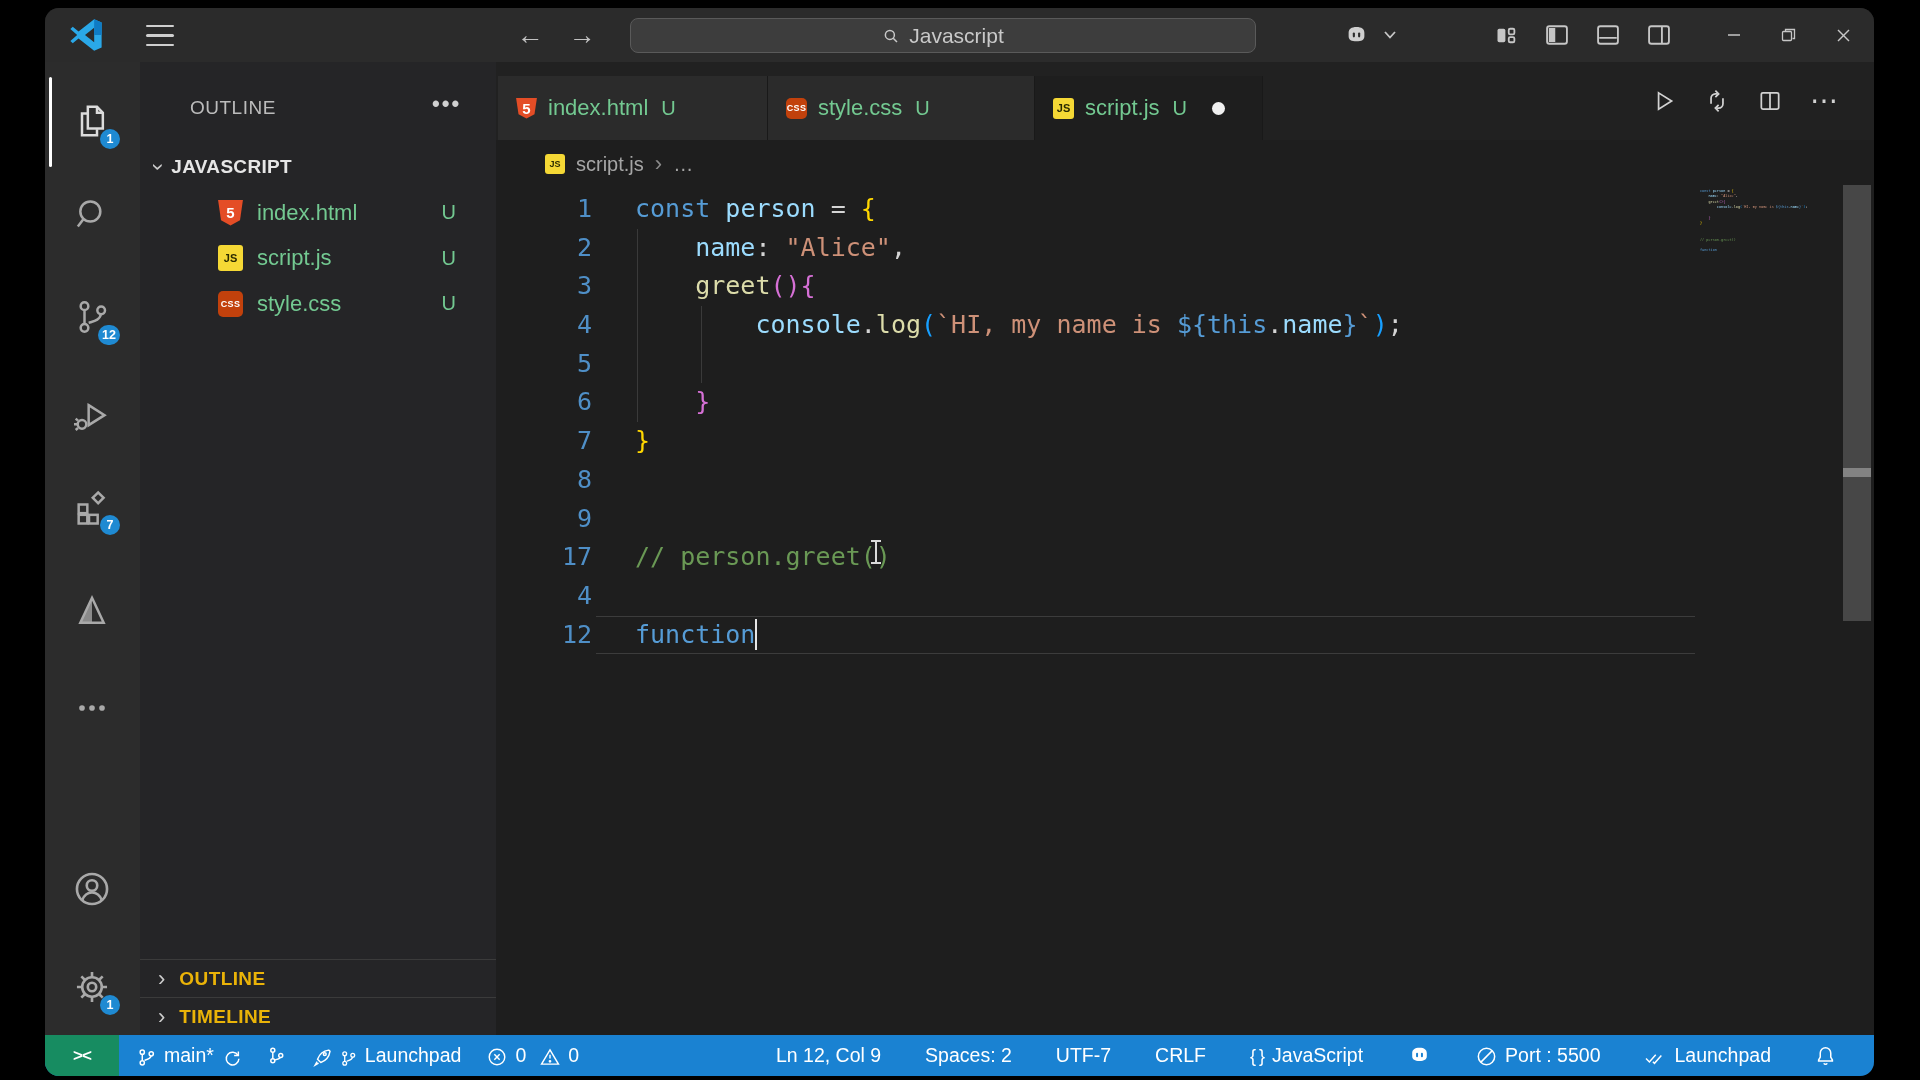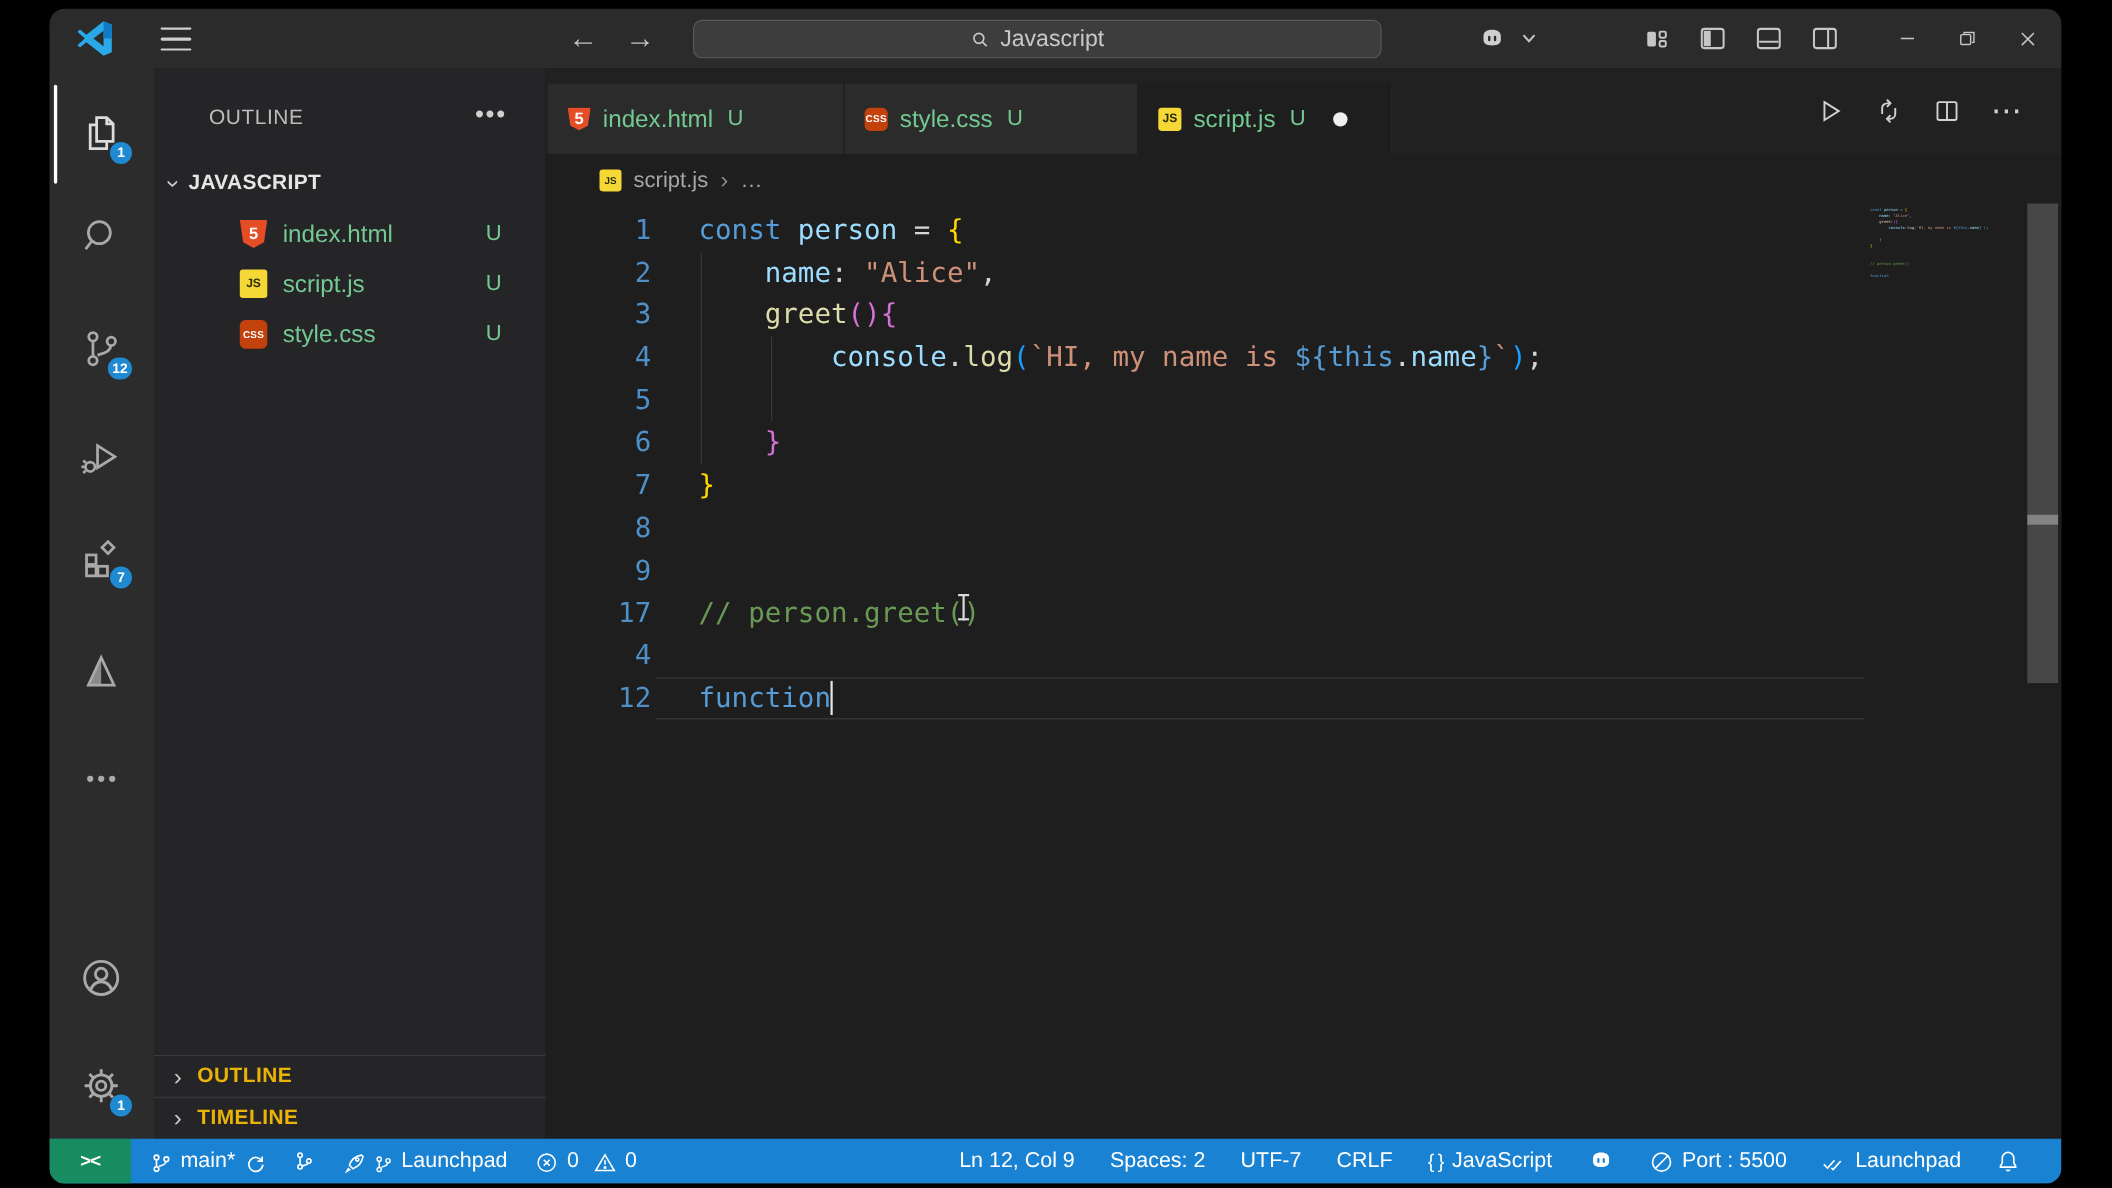--- a/index.html
+++ b/index.html
@@ -74,21 +74,21 @@
   .minimap-inner{transform:scale(.14);transform-origin:0 0;width:1020px}
   .minimap-inner .cl{height:38.7px;line-height:38.7px;white-space:pre}
   .vscroll{position:absolute;right:3px;top:-3px;width:28px;height:436px;background:rgba(112,112,112,.5)}
   .vscroll-band{position:absolute;right:3px;top:280px;width:28px;height:9px;background:rgba(180,180,180,.55)}
   
   .statusbar{height:41px;background:var(--statusbar-bg,#1a82d2);flex:none;display:flex;align-items:center;color:#fff;font-size:19.5px}
   .sb-item{display:flex;align-items:flex-end;gap:8px;white-space:nowrap;cursor:default}
   .remote{width:74px;height:41px;background:var(--remote-bg,#178c61);display:flex;align-items:center;justify-content:center;
           font-weight:700;font-size:17px;letter-spacing:-1px}
   .sb-left{display:flex;align-items:center;gap:26px;margin-left:18px}
-  .sb-right{display:flex;align-items:center;gap:32px;margin-left:auto;padding-right:38px}
+  .sb-right{display:flex;align-items:center;gap:44px;margin-left:auto;padding-right:38px}
   .braces{font-size:18px;letter-spacing:-1px}
   svg{display:block}
 </style>
 </head>
 <body>
 
 <div id="window">
 
   <div class="titlebar">
     <div class="tb-abs vscode-logo">

